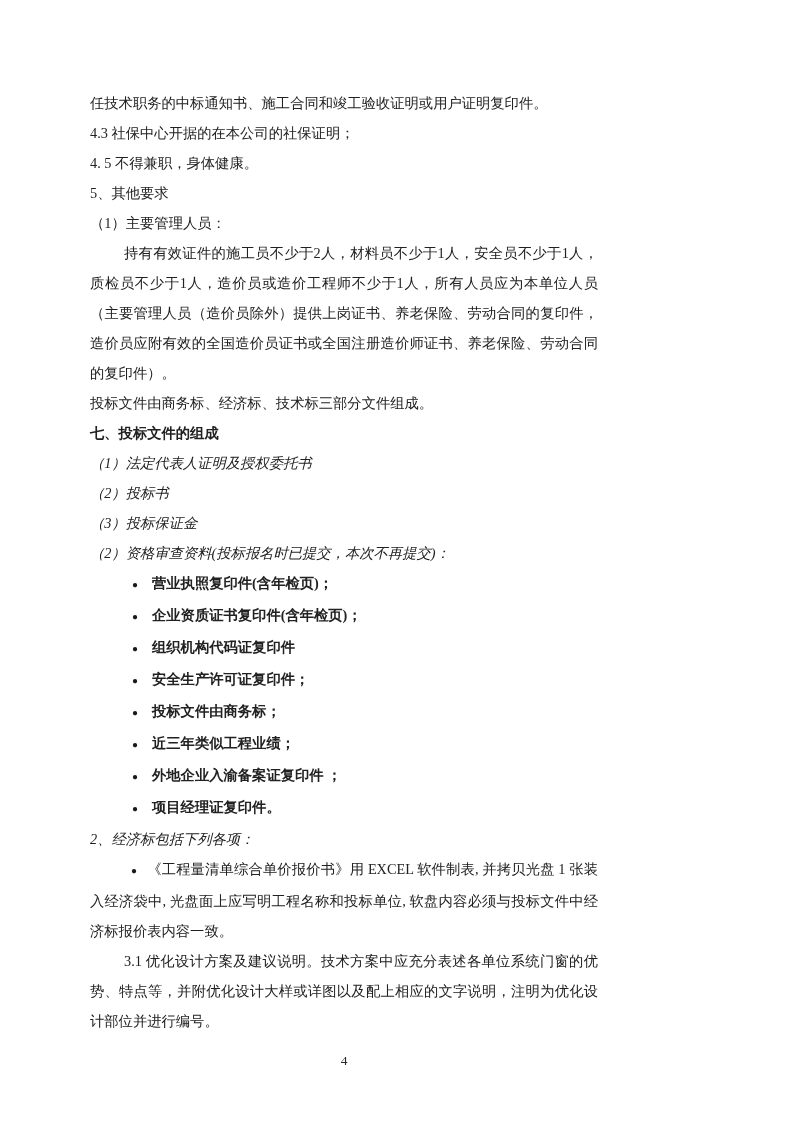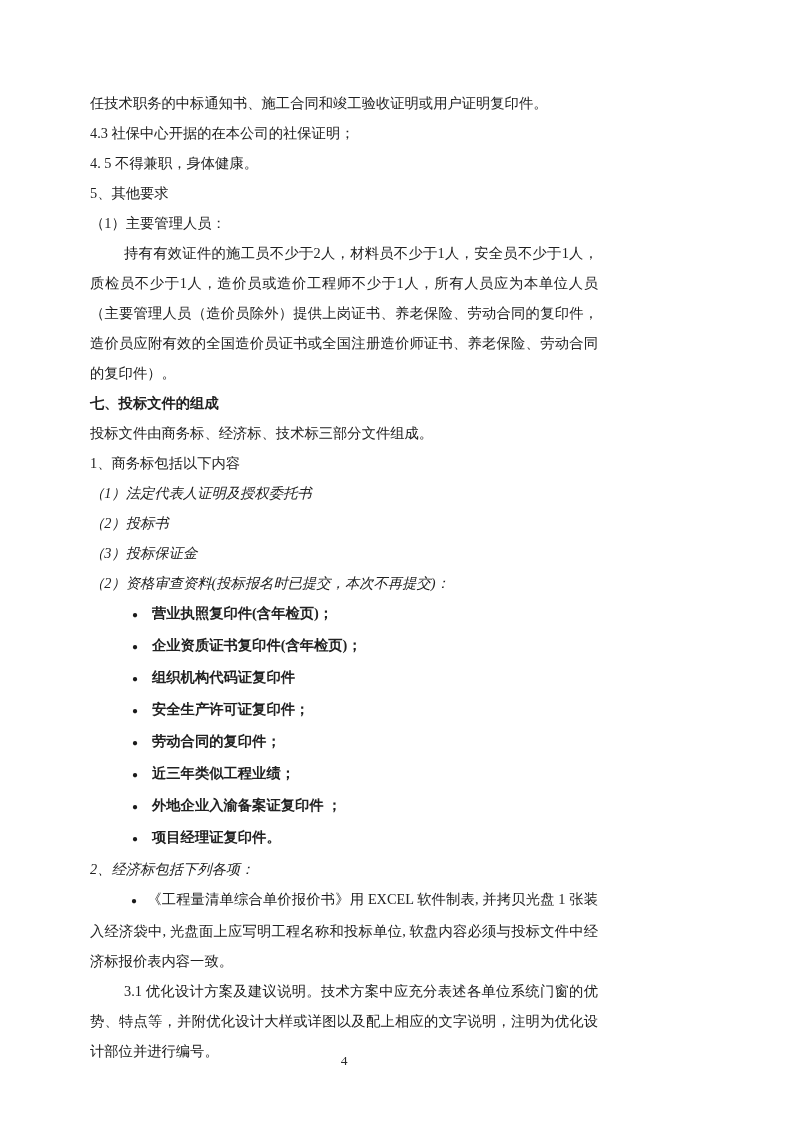--- a/index.html
+++ b/index.html
@@ -70,43 +70,42 @@
 
     <p>任技术职务的中标通知书、施工合同和竣工验收证明或用户证明复印件。</p>
 
     <p class="ind-a">4.3 社保中心开据的在本公司的社保证明；</p>
     <p class="ind-a">4. 5 不得兼职，身体健康。</p>
 
     <p class="ind-a">5、其他要求</p>
     <p class="ind-a">（1）主要管理人员：</p>
     <p class="body-indent">持有有效证件的施工员不少于2人，材料员不少于1人，安全员不少于1人，质检员不少于1人，造价员或造价工程师不少于1人，所有人员应为本单位人员（主要管理人员（造价员除外）提供上岗证书、养老保险、劳动合同的复印件，造价员应附有效的全国造价员证书或全国注册造价师证书、养老保险、劳动合同的复印件）。</p>
 
+    <p class="ind-a">投标文件由商务标、经济标、技术标三部分文件组成。</p>
     <p class="ind-a bold">七、投标文件的组成</p>
-    <p class="ind-a">投标文件由商务标、经济标、技术标三部分文件组成。</p>
 
-    <p class="ind-b">1、商务标包括以下内容</p>
     <p class="ind-c">（1）法定代表人证明及授权委托书</p>
     <p class="ind-c">（2）投标书</p>
     <p class="ind-c">（3）投标保证金</p>
     <p class="ind-c">（2）资格审查资料(投标报名时已提交，本次不再提交)：</p>
 
     <div class="bullet-line">
       <span class="bullet">●</span><span>营业执照复印件(含年检页)；</span>
     </div>
     <div class="bullet-line">
       <span class="bullet">●</span><span>企业资质证书复印件(含年检页)；</span>
     </div>
     <div class="bullet-line">
       <span class="bullet">●</span><span>组织机构代码证复印件</span>
     </div>
     <div class="bullet-line">
       <span class="bullet">●</span><span>安全生产许可证复印件；</span>
     </div>
     <div class="bullet-line">
-      <span class="bullet">●</span><span>劳动合同的复印件；</span>
+      <span class="bullet">●</span><span>投标文件由商务标；</span>
     </div>
     <div class="bullet-line">
       <span class="bullet">●</span><span>近三年类似工程业绩；</span>
     </div>
     <div class="bullet-line">
       <span class="bullet">●</span><span>外地企业入渝备案证复印件 ；</span>
     </div>
     <div class="bullet-line">
       <span class="bullet">●</span><span>项目经理证复印件。</span>
     </div>

